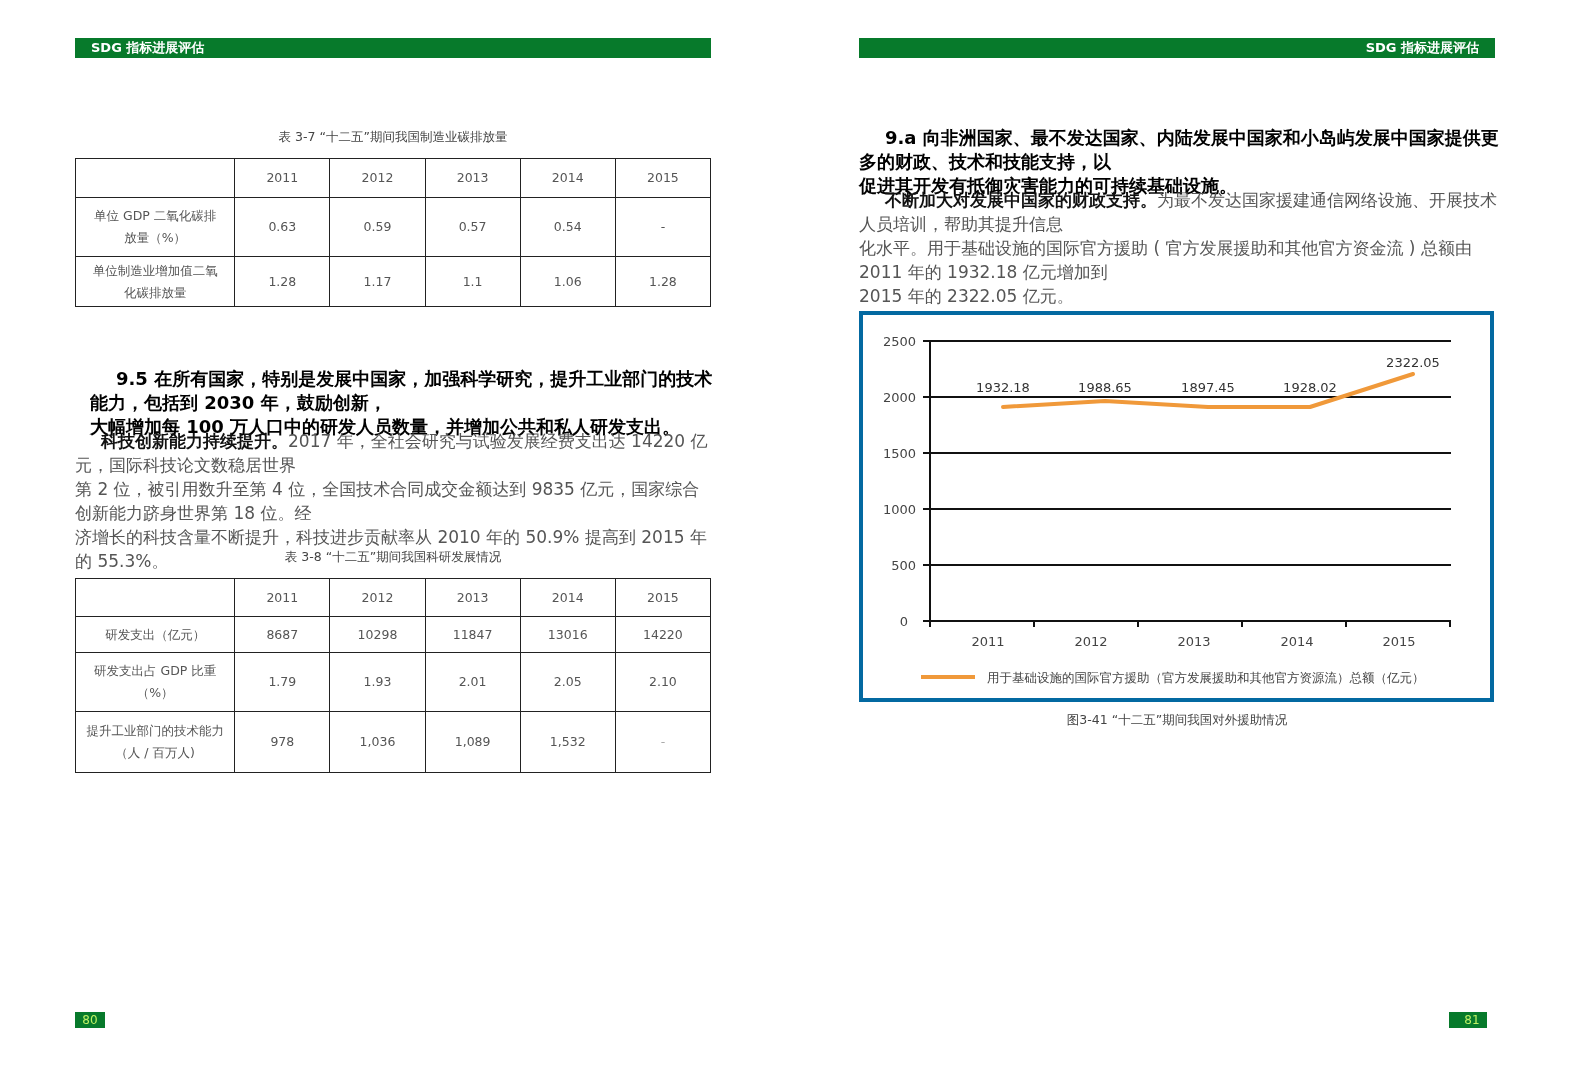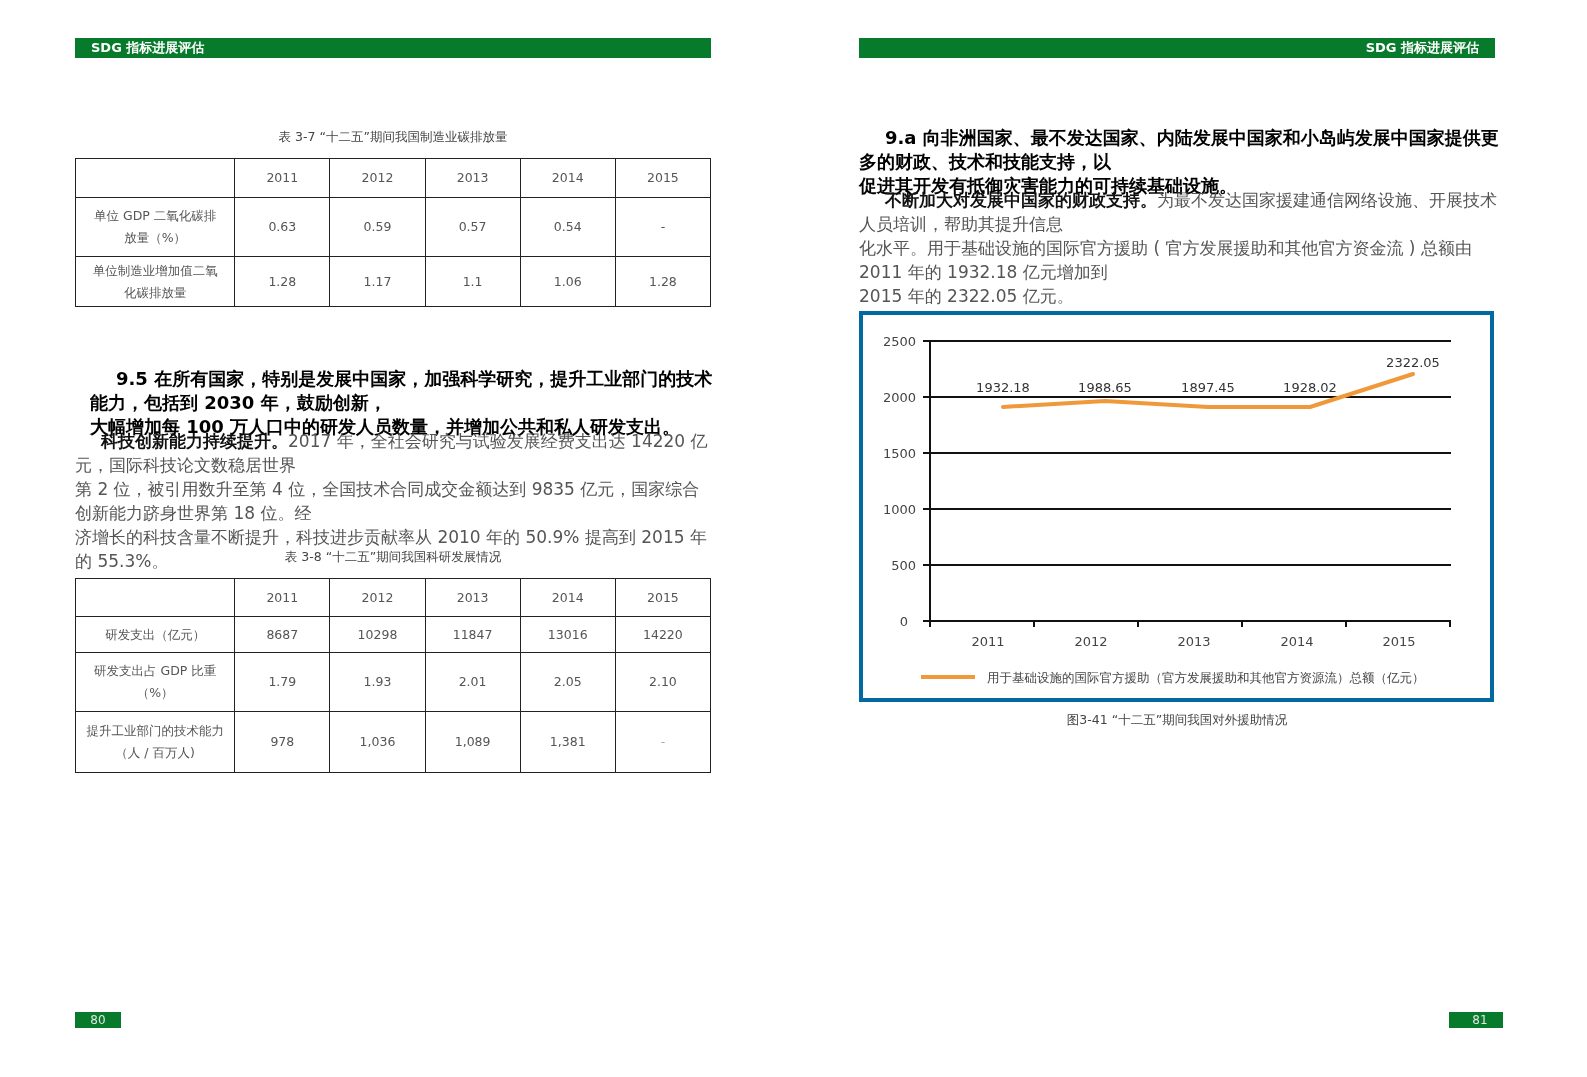--- a/index.html
+++ b/index.html
@@ -8,22 +8,22 @@
   .header-bar { position:absolute; top:38px; height:20px; background:#077a2b; color:#fff;
                 font-weight:bold; font-size:13px; line-height:20px; box-sizing:border-box; }
   .header-left { left:75px; width:636px; padding-left:16px; }
   .header-right { left:859px; width:636px; padding-right:16px; text-align:right; }
   .caption { position:absolute; font-size:12.5px; color:#444; text-align:center; }
   table.dt { position:absolute; border-collapse:collapse; font-size:12.5px; color:#555; }
   table.dt td { border:1px solid #222; text-align:center; vertical-align:middle; padding:0 4px; line-height:22px; }
   .para { position:absolute; font-size:17px; line-height:24px; color:#555; }
   .para b { color:#111; }
   .heading { position:absolute; font-size:18px; line-height:24px; font-weight:bold; color:#000000; }
-  .page-num { position:absolute; top:1012px; height:16px; width:46px; background:#077a2b;
-              color:#e5e5e5; font-size:12px; line-height:16px; text-align:center; }
+  .page-num { position:absolute; top:1012px; height:16px; width:30px; background:#077a2b;
+              color:#bef264; font-size:12px; line-height:16px; text-align:center; }
   .chart-box { position:absolute; left:859px; top:311px; width:635px; height:391px;
                border:4px solid #0369a1; box-sizing:border-box; }
   svg text { font-family:"DejaVu Sans", "Liberation Sans", sans-serif; }
 </style>
 </head>
 <body>
 
 <div class="header-bar header-left">SDG 指标进展评估</div>
 <div class="header-bar header-right">SDG 指标进展评估</div>
 
@@ -111,21 +111,21 @@
     <td>1.93</td>
     <td>2.01</td>
     <td>2.05</td>
     <td>2.10</td>
   </tr>
   <tr style="height:61px">
     <td><span>提升工业部门的技术能力</span><br><span>（人 / 百万人)</span></td>
     <td>978</td>
     <td>1,036</td>
     <td>1,089</td>
-    <td>1,381</td>
+    <td>1,532</td>
     <td style="color:#aaa">-</td>
   </tr>
 </tbody>
   </table>
 
 <div class="page-num" style="left:75px;">80</div>
 
 <div class="heading" style="left:859px; top:126px; width:640px;">
   <div style="text-indent:26px">9.a 向非洲国家、最不发达国家、内陆发展中国家和小岛屿发展中国家提供更多的财政、技术和技能支持，以</div>
   <div>促进其开发有抵御灾害能力的可持续基础设施。</div>

